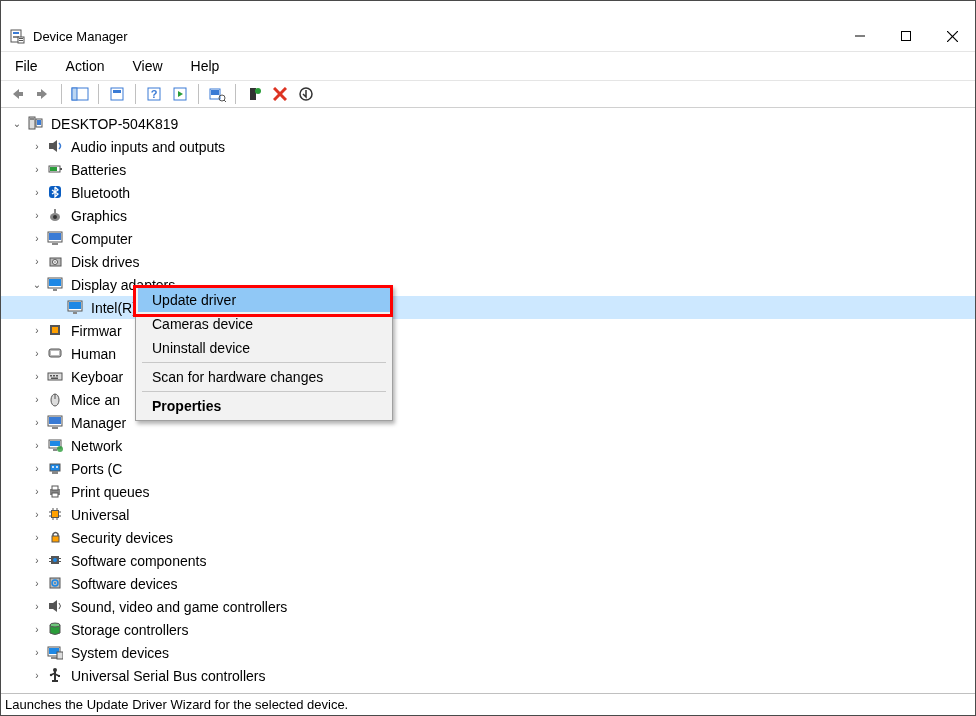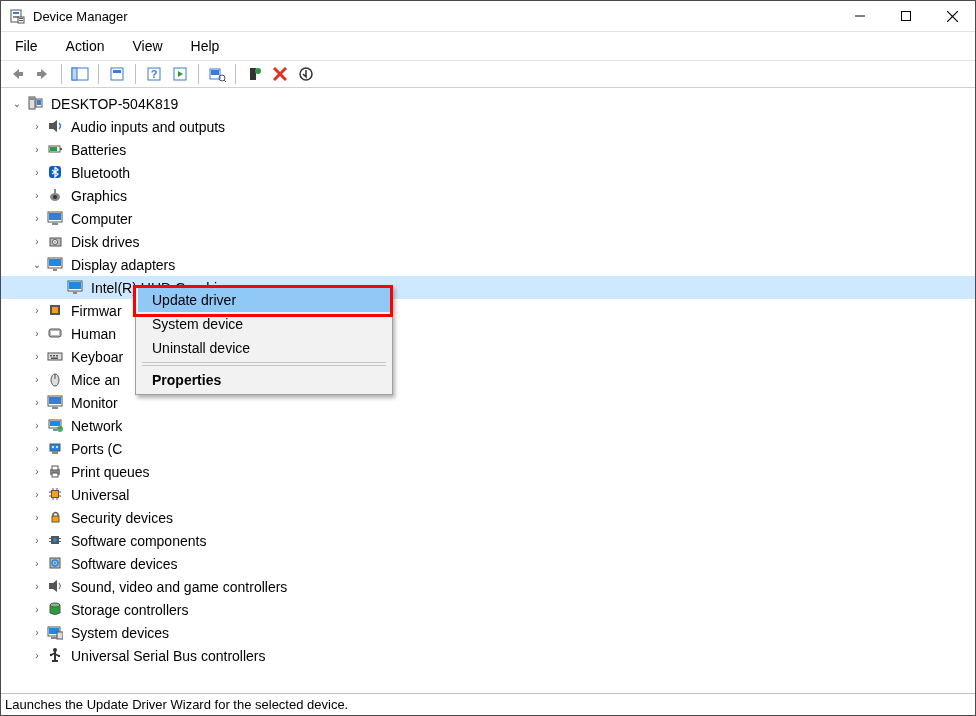--- a/index.html
+++ b/index.html
@@ -19,20 +19,21 @@
   border: 1px solid #4a4a4a;
   display: flex;
   flex-direction: column;
 }
 .titlebar {
   height: 30px;
   display: flex;
   align-items: center;
   background: #fff;
   padding-left: 8px;
+  margin-top: 20px;
 }
 .titlebar .app-icon {
   width: 16px; height: 16px;
   margin-right: 8px;
   display: inline-block;
 }
 .titlebar .title { flex: 1; font-size: 13px; }
 .win-controls { display: flex; }
 .win-btn {
   width: 46px; height: 30px;
@@ -365,21 +366,21 @@
         </span>
     <span class="tree-label">Mice an</span>
   </div>
       <div class="tree-row level1">
     <span class="expander">›</span>
     <span class="dev-icon">
           <svg width="16" height="16" viewBox="0 0 16 16">
             <use href="#i-monitor"></use>
           </svg>
         </span>
-    <span class="tree-label">Monitor</span>
+    <span class="tree-label">Manager</span>
   </div>
       <div class="tree-row level1">
     <span class="expander">›</span>
     <span class="dev-icon">
           <svg width="16" height="16" viewBox="0 0 16 16">
             <use href="#i-network"></use>
           </svg>
         </span>
     <span class="tree-label">Network</span>
   </div>
@@ -475,23 +476,24 @@
   </div>
     </div>
 
   <div class="statusbar">
     <span>Launches the Update Driver Wizard for the selected device.</span>
   </div>
 </div>
 
 <div class="context-menu" id="ctx" style="top: 285px; left: 135px;">
     <div class="ctx-item highlight">Update driver</div>
-    <div class="ctx-item">System device</div>
+    <div class="ctx-item">Cameras device</div>
     <div class="ctx-item">Uninstall device</div>
     <div class="ctx-sep"></div>
+    <div class="ctx-item">Scan for hardware changes</div>
     <div class="ctx-sep"></div>
     <div class="ctx-item bold">Properties</div>
   </div>
 <div class="highlight-box" id="hlbox" style="left: 133px; top: 285px; width: 260px; height: 32px;"></div>
 
 <svg width="0" height="0" style="position:absolute">
 <defs>
   <g id="i-computer">
         <rect x="1" y="2" width="14" height="10" fill="#fff" stroke="#555"></rect>
         <rect x="2" y="3" width="12" height="7" fill="#3a7bd5"></rect>

